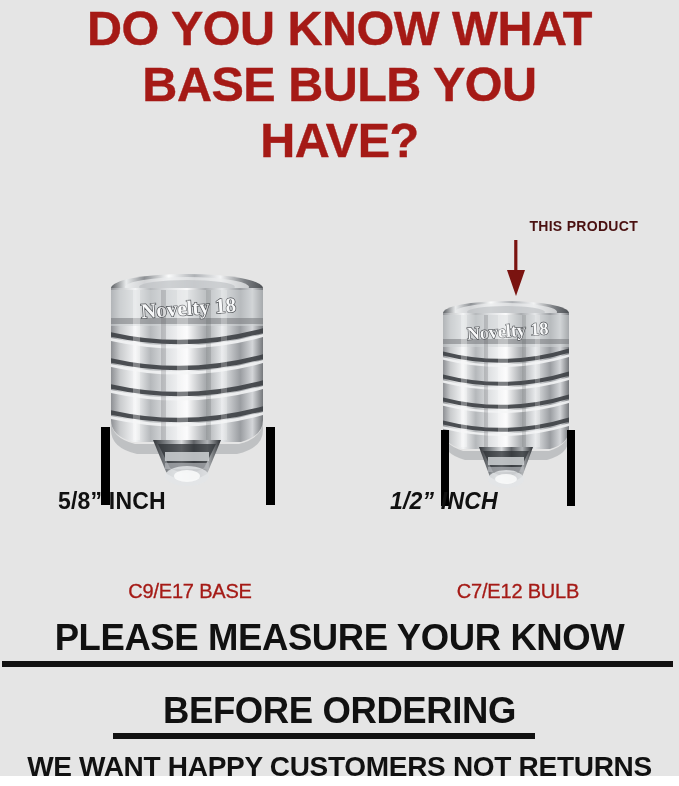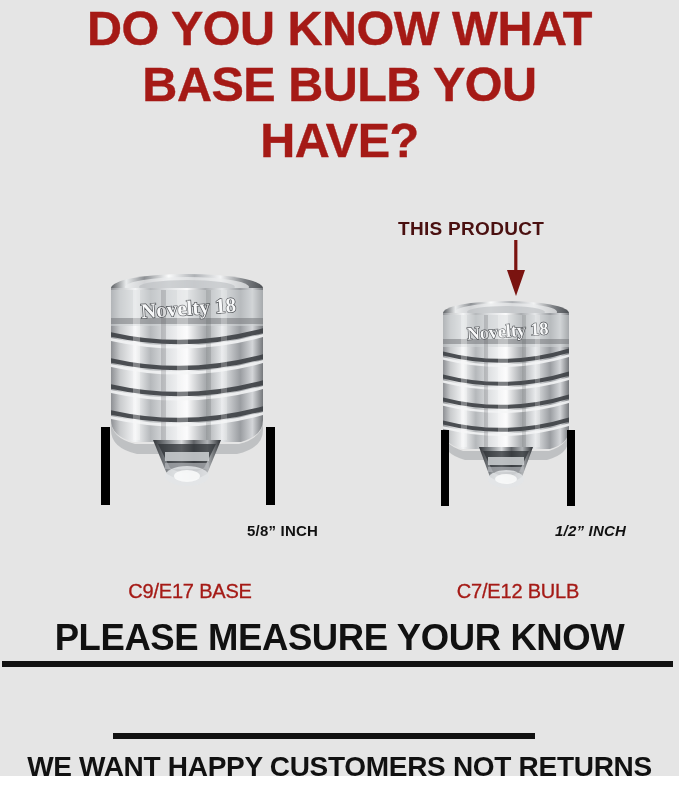--- a/index.html
+++ b/index.html
@@ -36,23 +36,23 @@
   .headline-1 { top: 4px;  font-size: 49px; transform: scaleX(0.99); }
   .headline-2 { top: 60px; font-size: 49px; transform: scaleX(0.99); }
   .headline-3 { top: 116px; font-size: 49px; transform: scaleX(0.99); }
 
   
   .this-product-label {
     position: absolute;
     top: 218px;
     left: 398px;
     width: 240px;
-    text-align: left;
+    text-align: right;
     color: #4A1010;
-    font-size: 19px;
+    font-size: 14px;
     font-weight: bold;
     letter-spacing: 0.3px;
     white-space: nowrap;
   }
   .arrow {
     position: absolute;
     top: 240px;
     left: 505px;
     width: 22px;
     height: 56px;
@@ -69,24 +69,24 @@
     background: #000000;
   }
   .tick-l1 { left: 101px; top: 427px; width: 9px;  height: 78px; }
   .tick-l2 { left: 266px; top: 427px; width: 9px;  height: 78px; }
   .tick-r1 { left: 441px; top: 430px; width: 8px;  height: 76px; }
   .tick-r2 { left: 567px; top: 430px; width: 8px;  height: 76px; }
 
   
   .inch-caption {
     position: absolute;
-    top: 522px;
-    text-align: right;
+    top: 488px;
+    text-align: left;
     color: #111111;
-    font-size: 15px;
+    font-size: 23px;
     font-weight: bold;
     letter-spacing: 0.2px;
     white-space: nowrap;
   }
   .inch-left  { left: 58px;  width: 260px; }
   .inch-right { left: 390px; width: 236px; font-style: italic; }
 
   
   .base-caption {
     position: absolute;
@@ -308,17 +308,18 @@
 
   <div class="inch-caption inch-left">5/8” INCH</div>
   <div class="inch-caption inch-right">1/2” INCH</div>
 
   <div class="base-caption base-left">C9/E17 BASE</div>
   <div class="base-caption base-right">C7/E12 BULB</div>
 
   <div class="cta cta-1">PLEASE MEASURE YOUR KNOW</div>
   <div class="rule rule-1"></div>
 
+  <div class="cta cta-2">BEFORE ORDERING</div>
   <div class="rule rule-2"></div>
 
   <div class="cta cta-3">WE WANT HAPPY CUSTOMERS NOT RETURNS</div>
 
 </div>
 
 </body></html>

